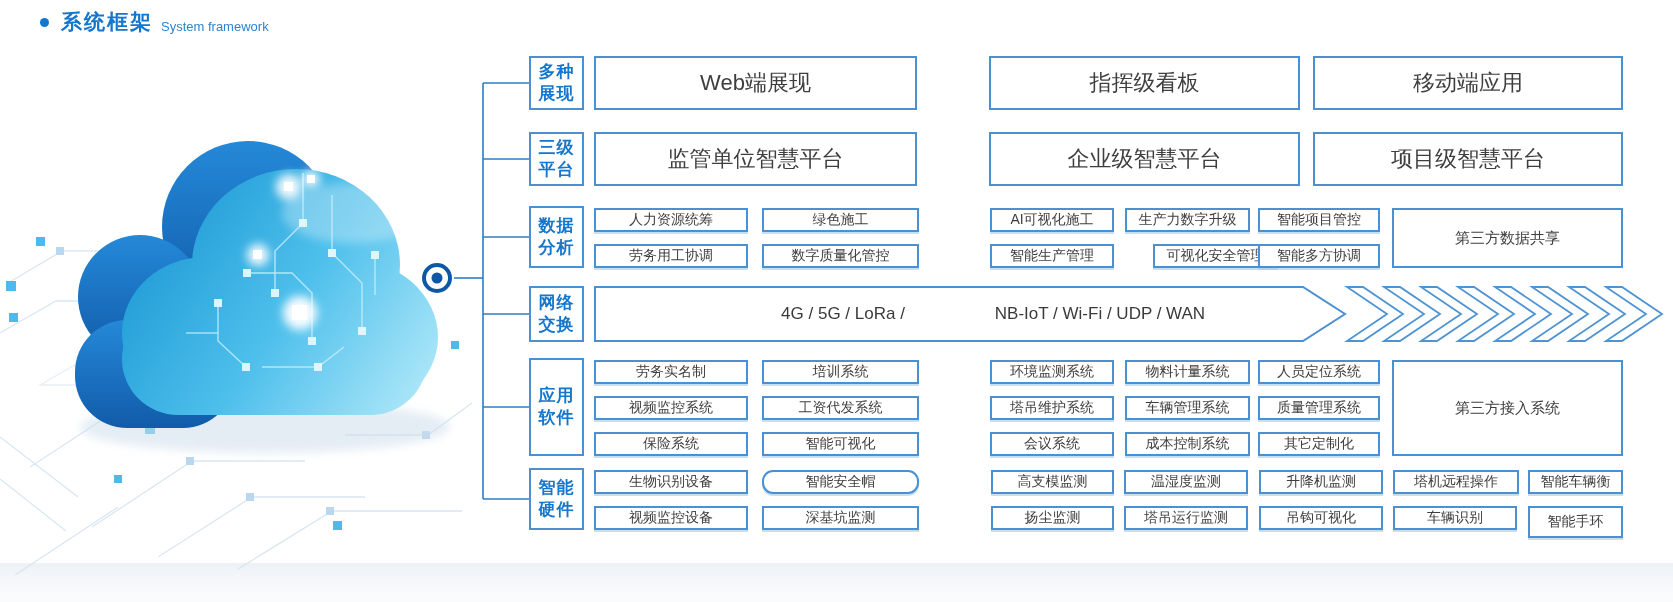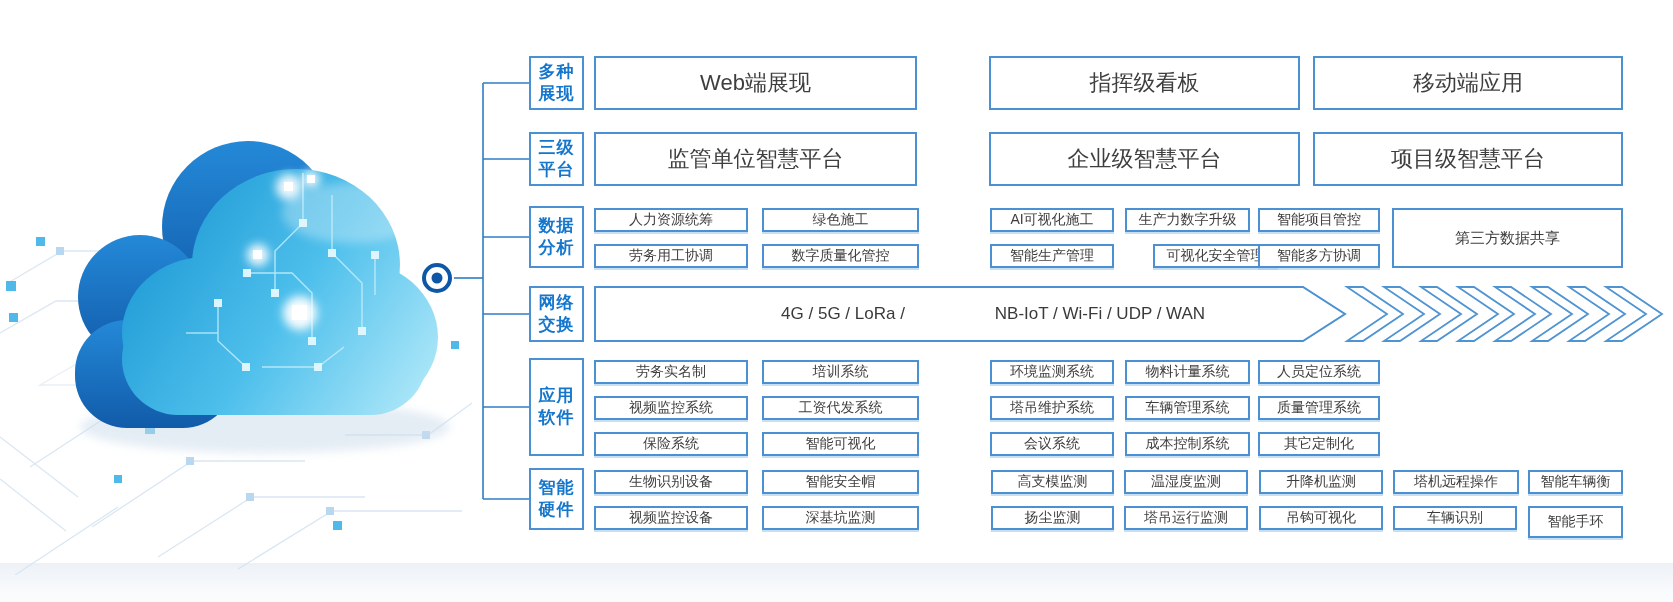--- a/index.html
+++ b/index.html
@@ -134,20 +134,25 @@
       <path d="M483,407 H529"></path>
       <path d="M483,499 H529"></path>
     </g>
     <g>
       <circle cx="437" cy="278" r="17" fill="#fff"></circle>
       <circle cx="437" cy="278" r="13" fill="#fff" stroke="#0e57a6" stroke-width="4"></circle>
       <circle cx="437" cy="278" r="5.5" fill="#0e57a6"></circle>
     </g>
   </svg>
 
+  <div id="title">
+    <span class="dot"></span>
+    <span class="zh">系统框架</span>
+    <span class="en">System framework</span>
+  </div>
 
   <div class="box lbl" style="left:529px;top:56px;width:55px;height:54px;">
       <span>多种展现</span>
     </div>
   <div class="box wbox" style="left:594px;top:56px;width:323px;height:54px;">Web端展现</div>
   <div class="box wbox" style="left:1313px;top:56px;width:310px;height:54px;">移动端应用</div>
   <div class="box wbox" style="left:989px;top:56px;width:311px;height:54px;">指挥级看板</div>
 
   <div class="box lbl" style="left:529px;top:132px;width:55px;height:54px;">
       <span>三级平台</span>
@@ -201,26 +206,27 @@
   <div class="box sbox" style="left:762px;top:432px;width:157px;height:24px;">智能可视化</div>
   <div class="box sbox" style="left:990px;top:360px;width:124px;height:24px;">环境监测系统</div>
   <div class="box sbox" style="left:1125px;top:360px;width:125px;height:24px;">物料计量系统</div>
   <div class="box sbox" style="left:1258px;top:360px;width:122px;height:24px;">人员定位系统</div>
   <div class="box sbox" style="left:990px;top:396px;width:124px;height:24px;">塔吊维护系统</div>
   <div class="box sbox" style="left:1125px;top:396px;width:125px;height:24px;">车辆管理系统</div>
   <div class="box sbox" style="left:1258px;top:396px;width:122px;height:24px;">质量管理系统</div>
   <div class="box sbox" style="left:990px;top:432px;width:124px;height:24px;">会议系统</div>
   <div class="box sbox" style="left:1125px;top:432px;width:125px;height:24px;">成本控制系统</div>
   <div class="box sbox" style="left:1258px;top:432px;width:122px;height:24px;">其它定制化</div>
+  <div class="box bigbox" style="left:1392px;top:360px;width:231px;height:96px;">第三方接入系统</div>
 
   <div class="box lbl" style="left:529px;top:468px;width:55px;height:62px;">
       <span>智能硬件</span>
     </div>
   <div class="box sbox" style="left:594px;top:470px;width:154px;height:24px;">生物识别设备</div>
-  <div class="box sbox" style="left:762px;top:470px;width:157px;height:24px;">智能安全帽</div>
+  <div class="box sbox" style="left:762px;top:470px;width:157px;height:24px;border-radius:11px;">智能安全帽</div>
   <div class="box sbox" style="left:594px;top:506px;width:154px;height:24px;">视频监控设备</div>
   <div class="box sbox" style="left:762px;top:506px;width:157px;height:24px;">深基坑监测</div>
   <div class="box sbox" style="left:991px;top:470px;width:123px;height:24px;">高支模监测</div>
   <div class="box sbox" style="left:1124px;top:470px;width:124px;height:24px;">温湿度监测</div>
   <div class="box sbox" style="left:1259px;top:470px;width:124px;height:24px;">升降机监测</div>
   <div class="box sbox" style="left:1393px;top:470px;width:126px;height:24px;">塔机远程操作</div>
   <div class="box sbox" style="left:1528px;top:470px;width:95px;height:24px;">智能车辆衡</div>
   <div class="box sbox" style="left:991px;top:506px;width:123px;height:24px;">扬尘监测</div>
   <div class="box sbox" style="left:1124px;top:506px;width:124px;height:24px;">塔吊运行监测</div>
   <div class="box sbox" style="left:1259px;top:506px;width:124px;height:24px;">吊钩可视化</div>

